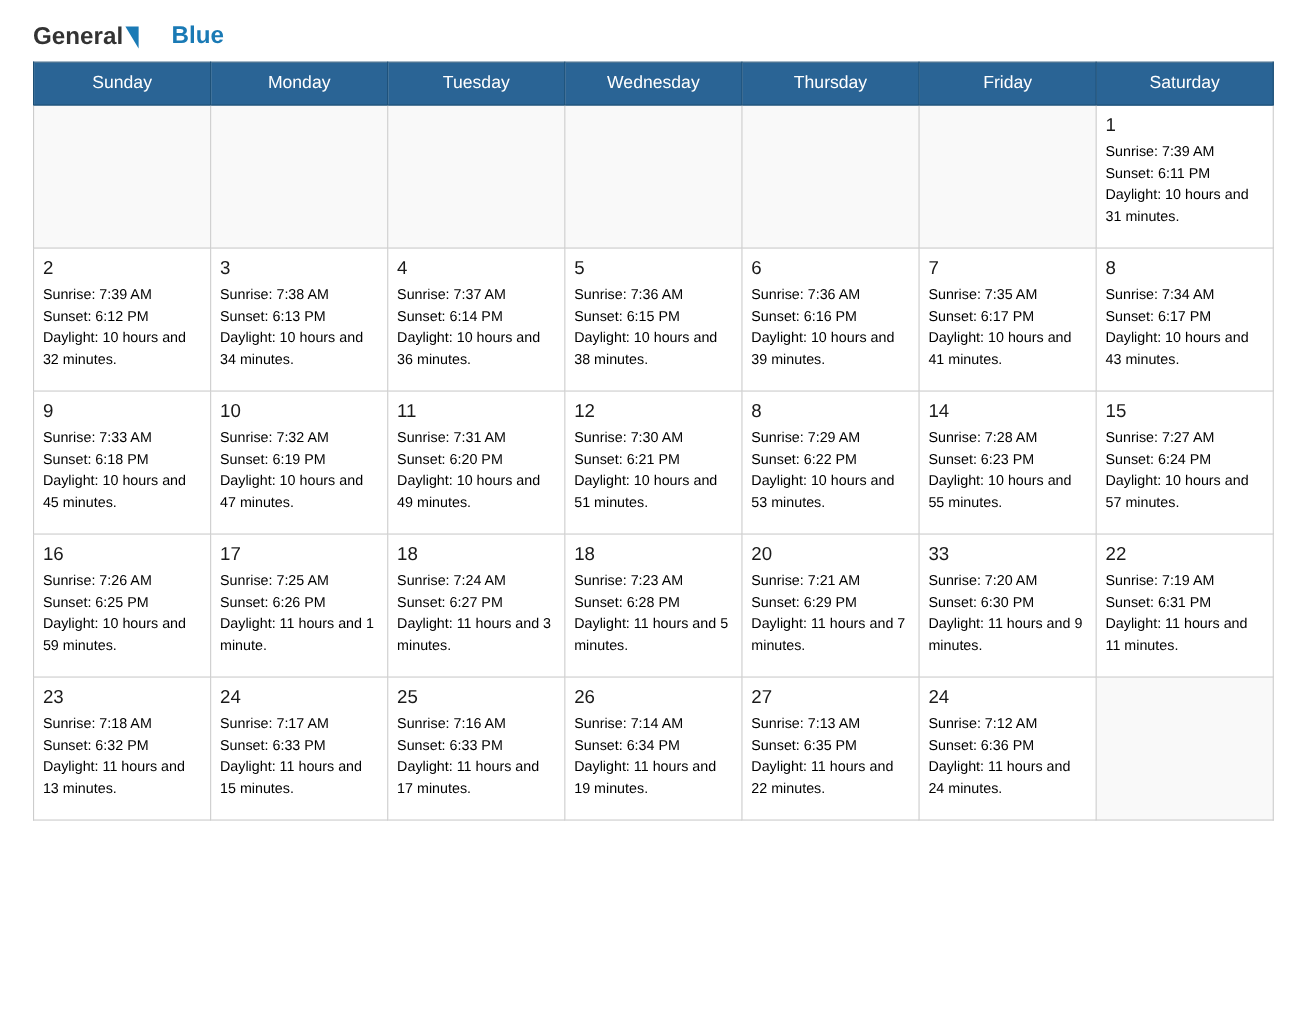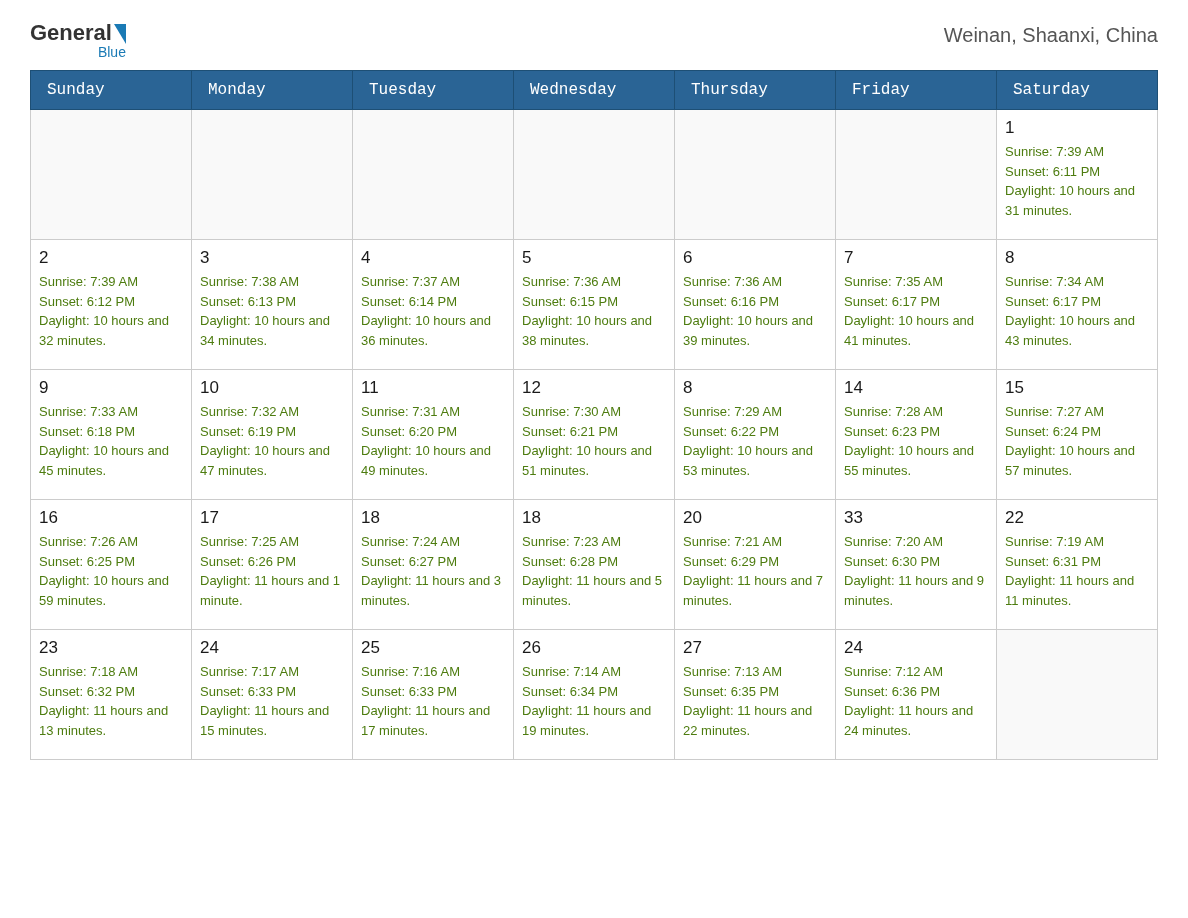--- a/index.html
+++ b/index.html
@@ -11,44 +11,44 @@
       padding: 20px 30px;
     }
     .header {
       display: flex;
       justify-content: space-between;
       align-items: flex-start;
       margin-bottom: 10px;
     }
     .logo {
       display: flex;
-      flex-direction: column;
-      align-items: flex-end;
+      flex-direction: row;
+      align-items: center;
     }
     .logo-top {
       display: flex;
       align-items: center;
     }
     .logo-general {
       font-size: 22px;
       font-weight: bold;
       color: #333;
     }
     .logo-arrow {
       width: 0;
       height: 0;
       border-left: 12px solid transparent;
       border-right: 0px solid transparent;
       border-top: 20px solid #1a7ab5;
       margin-left: 2px;
       margin-top: 2px;
     }
     .logo-blue {
-      font-size: 14px;
-      font-weight: normal;
+      font-size: 22px;
+      font-weight: bold;
       color: #1a7ab5;
       margin-left: 4px;
     }
     .title-section {
       text-align: right;
     }
     .month-title {
       font-size: 52px;
       font-weight: normal;
       color: #222;
@@ -63,44 +63,43 @@
       width: 100%;
       border-collapse: collapse;
       margin-top: 10px;
     }
     .calendar th {
       background-color: #2a6495;
       color: #fff;
       font-size: 16px;
       font-weight: normal;
       padding: 10px 16px;
-      text-align: left;
+      text-align: center;
       border: 1px solid #1d4f75;
-      font-family: Liberation Mono, monospace;
     }
     .calendar td {
       vertical-align: top;
       padding: 8px 8px;
       border: 1px solid #ccc;
       width: calc(100% / 7);
       font-size: 13px;
       color: #333;
       min-height: 110px;
       height: 130px;
     }
     .day-number {
       font-size: 17px;
       color: #1a1a1a;
       font-weight: normal;
       display: block;
       margin-bottom: 4px;
     }
     .day-info {
       font-size: 13px;
-      color: #4d7c0f;
+      color: #000000;
       line-height: 1.5;
     }
     .empty-cell {
       background: #f9f9f9;
     }
     .row-divider {
       border-top: 2px solid #2a6495;
     }
     .logo-line2 {
       display: flex;
@@ -116,21 +115,20 @@
     <div class="logo-top">
       <span class="logo-general">General</span>
       <div class="logo-arrow"></div>
     </div>
     <div class="logo-line2">
       <span style="width:26px;display:inline-block;"></span>
       <span class="logo-blue">Blue</span>
     </div>
   </div>
   <div class="title-section">
-    <div class="location">Weinan, Shaanxi, China</div>
   </div>
 </div>
 
 <table class="calendar">
   <thead>
     <tr>
       <th>Sunday</th>
       <th>Monday</th>
       <th>Tuesday</th>
       <th>Wednesday</th>

